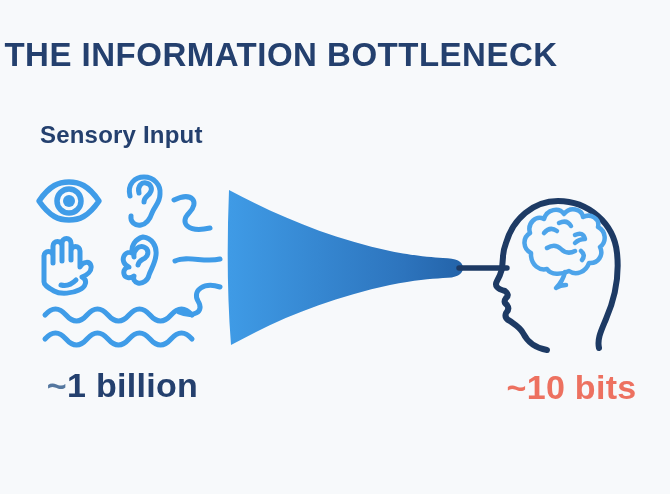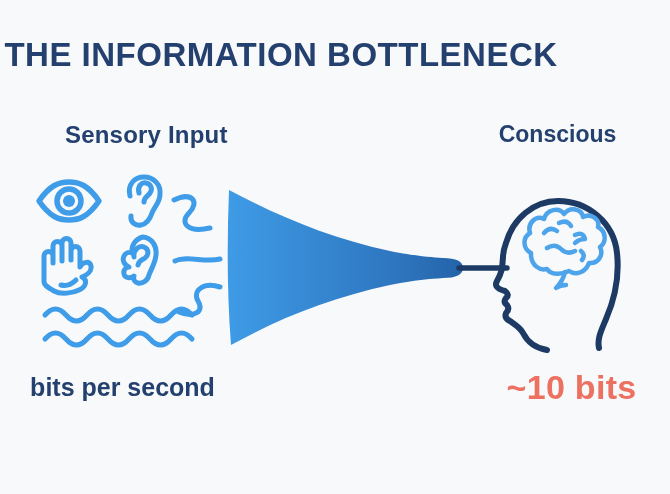--- a/index.html
+++ b/index.html
@@ -10,21 +10,21 @@
     -webkit-font-smoothing:antialiased;
   }
   .abs{position:absolute;}
   #title{
     top:36px;left:0;width:562px;text-align:center;
     font-size:33px;font-weight:800;letter-spacing:0.5px;
     color:#24406e;
   }
   #sensory-label{
     top:121px;left:40px;
-    font-size:24px;font-weight:700;color:#24406e;letter-spacing:0.2px;margin-left:25px;
+    font-size:24px;font-weight:700;color:#24406e;letter-spacing:0.2px;
   }
   #conscious-label{
     top:120px;left:455px;width:205px;text-align:center;
     font-size:23px;font-weight:700;color:#24406e;line-height:28px;
   }
   #left-stat{
     top:366px;left:10px;width:225px;text-align:center;color:#24406e;
   }
   #left-stat .big{font-size:34px;font-weight:800;letter-spacing:0.3px;}
   #left-stat .big .tilde{color:#54779f;}
@@ -37,21 +37,20 @@
   svg{display:block;}
 </style>
 </head>
 <body>
 
 <div id="title" class="abs">THE INFORMATION BOTTLENECK</div>
 
 <div id="sensory-label" class="abs">Sensory Input</div>
 
 <div id="conscious-label" class="abs">
-  <div>Conscious</div>
 </div>
 
 <div class="abs" style="left:28px;top:170px;">
   <svg width="205" height="185" viewBox="0 0 205 185" fill="none" stroke="#3f9ce8" stroke-linecap="round" stroke-linejoin="round">
 
     <g stroke-width="5.5">
       <path d="M11,31 C22,15 31,12 41,12 C51,12 60,15 71,31 C60,47 51,50 41,50 C31,50 22,47 11,31 Z"></path>
       <circle cx="41" cy="31" r="12"></circle>
       <circle cx="41" cy="31" r="6" fill="#3f9ce8" stroke="none"></circle>
     </g>
@@ -138,18 +137,18 @@
       <path d="M57,40 Q63,33 70,38"></path>
       <path d="M72,30 Q80,26 84,33"></path>
       <path d="M88,42 Q96,38 98,46 Q92,46 88,50"></path>
       <path d="M60,55 Q68,50 74,56 Q80,62 88,58"></path>
       <path d="M94,58 Q99,62 95,67"></path>
     </g>
   </svg>
 </div>
 
 <div id="left-stat" class="abs">
-  <div class="small">bits per second</div>
+  <div class="big"><span class="tilde">~</span><span>1 billion</span></div>
 </div>
 
 <div id="right-stat" class="abs">
   <div class="big">~10 bits</div>
 </div>
 
 </body></html>

